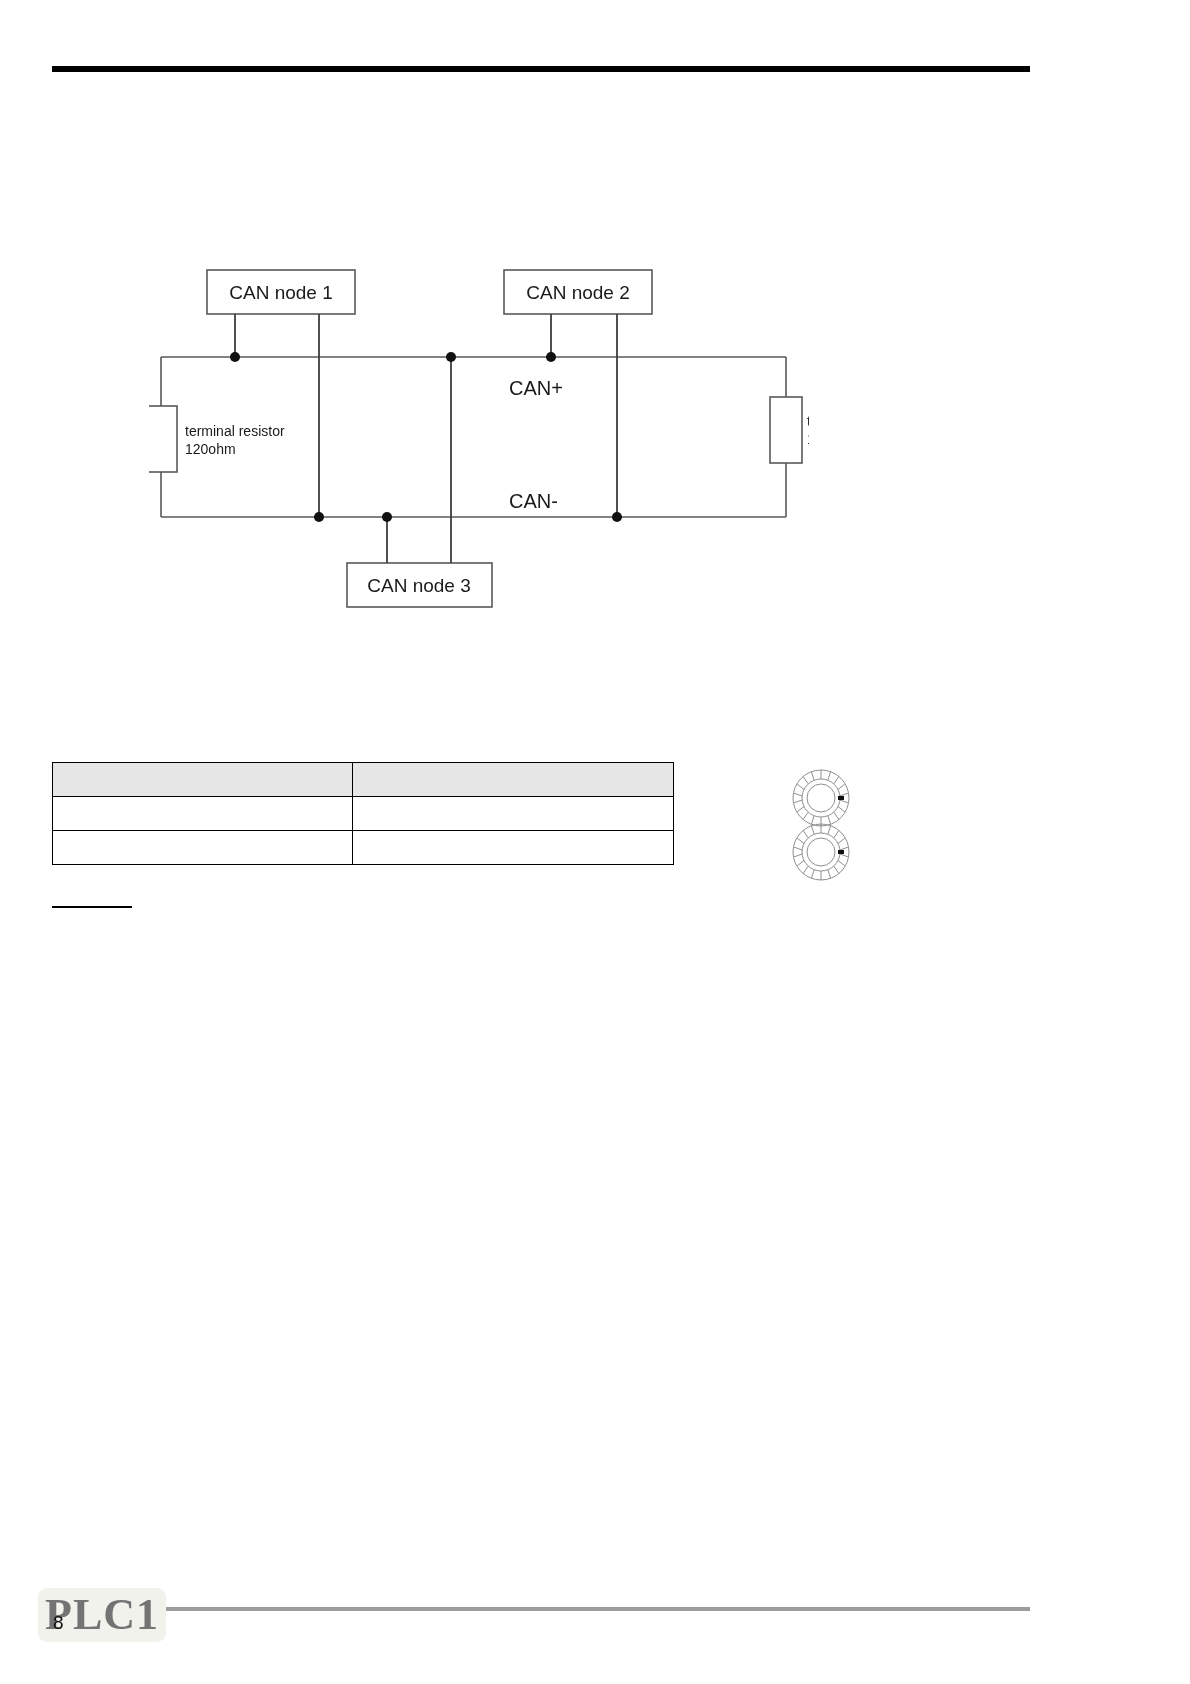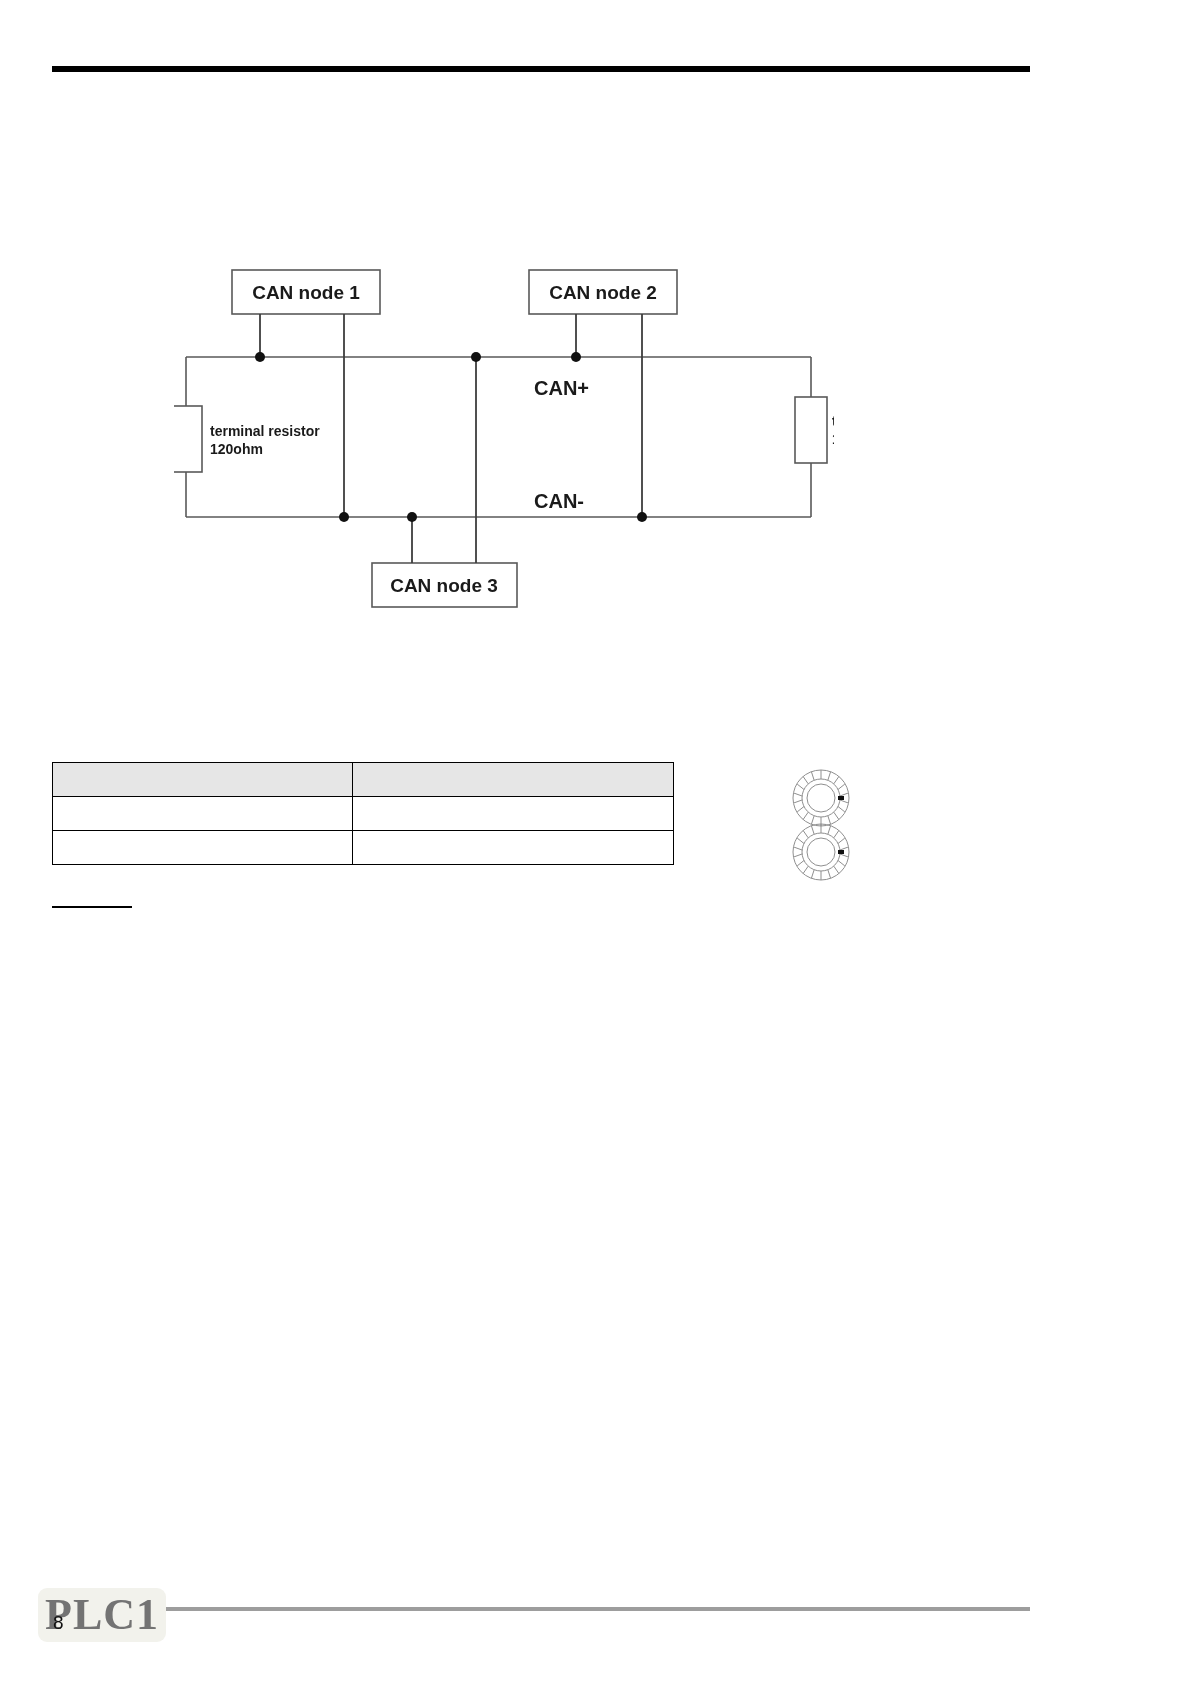--- a/index.html
+++ b/index.html
@@ -11,21 +11,21 @@
   }
   .page { position: relative; width: 1190px; height: 1684px; background:#fff; }
 
   
   .header-rule {
     position: absolute; left: 52px; top: 66px;
     width: 978px; height: 6px; background: #000000;
   }
 
   
-  .diagram { position: absolute; left: 174px; top: 250px; width: 660px; height: 380px; font-weight: bold; }
+  .diagram { position: absolute; left: 149px; top: 250px; width: 660px; height: 380px; }
   .diagram svg { display:block; }
 
   
   .spec-table {
     position: absolute; left: 52px; top: 762px;
     width: 621px; border-collapse: collapse;
     table-layout: fixed;
   }
   .spec-table td, .spec-table th {
     border: 1.6px solid #000000;

